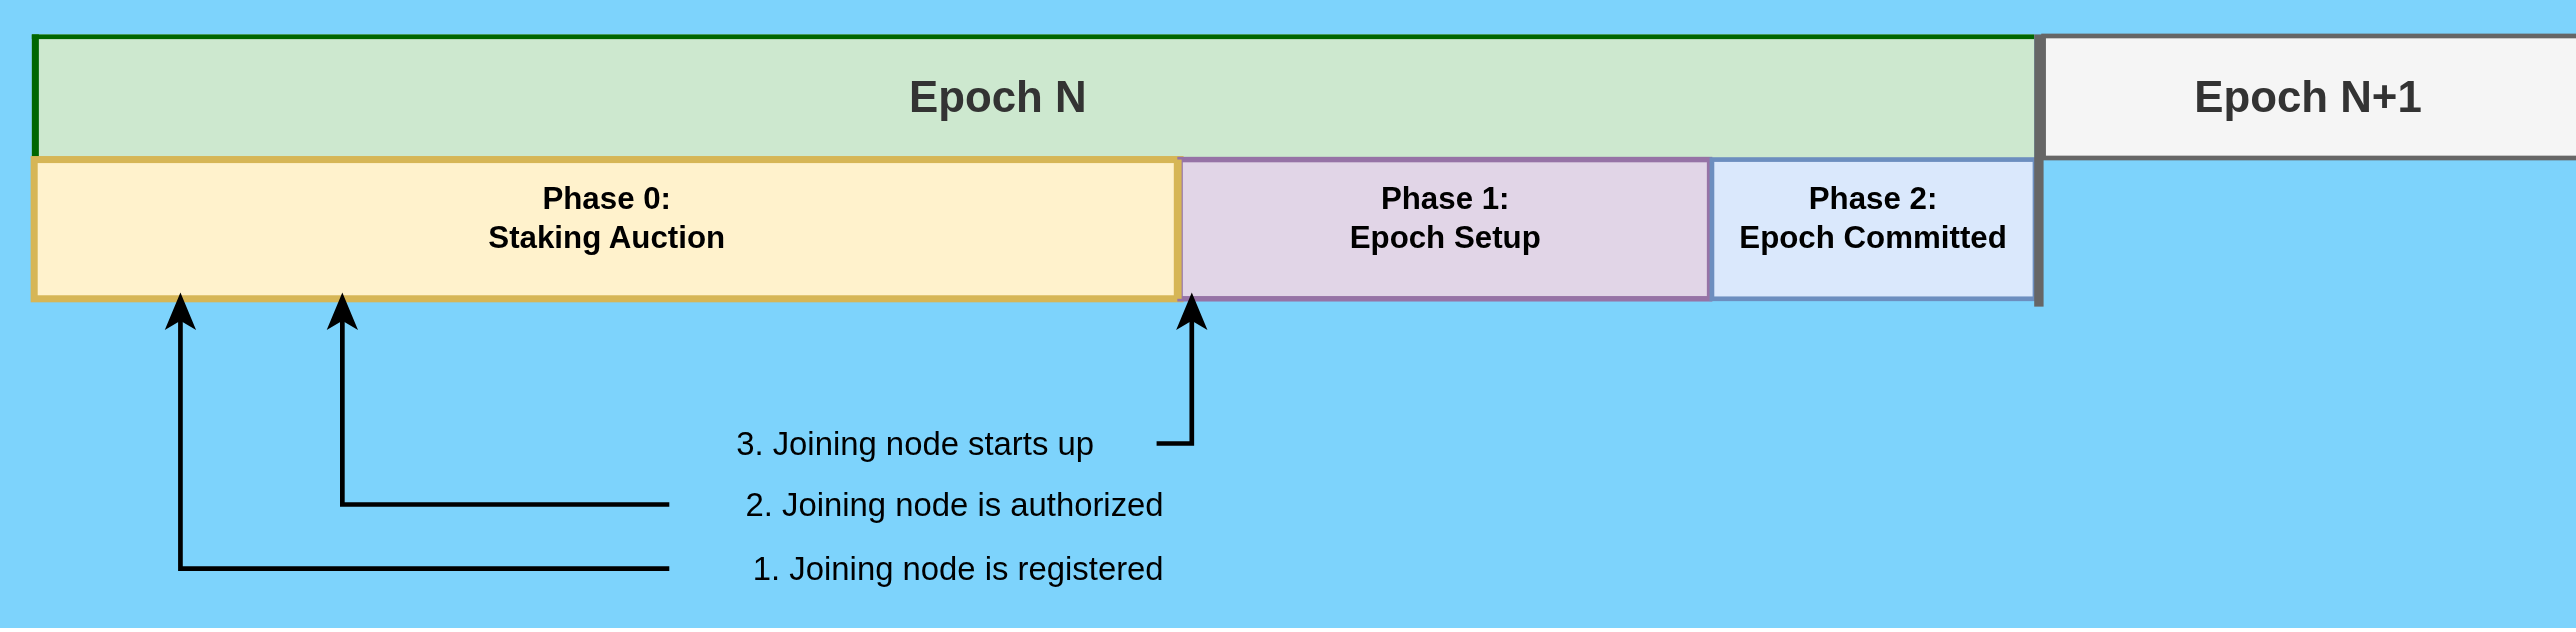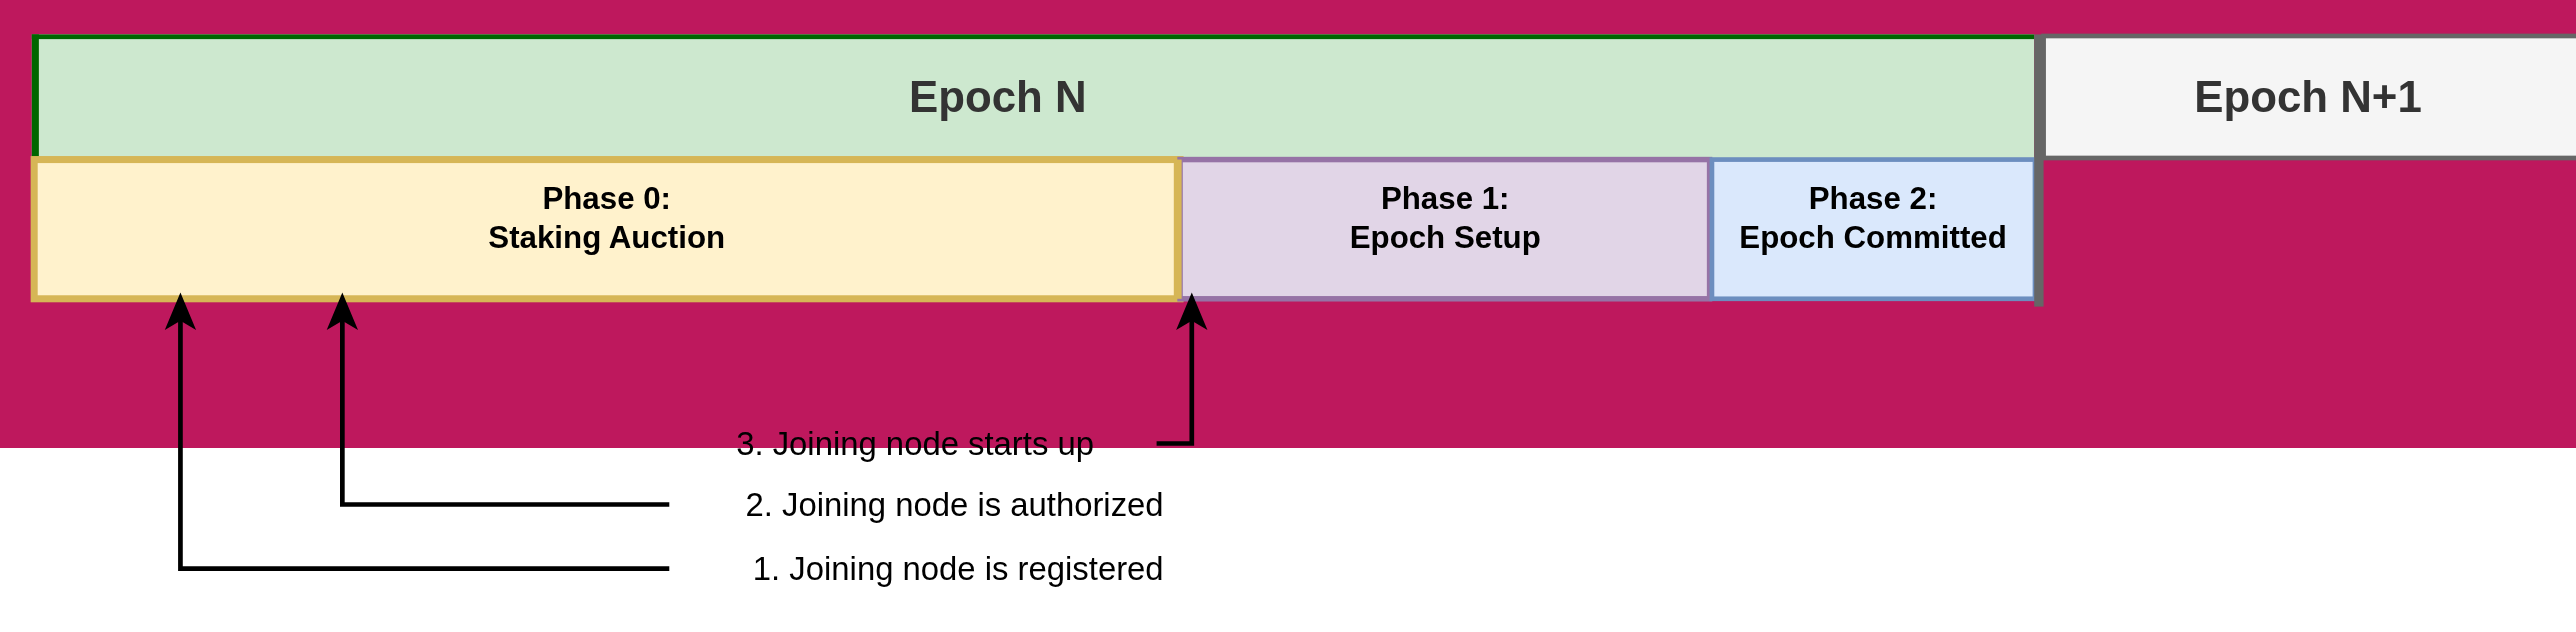--- a/index.html
+++ b/index.html
@@ -9,22 +9,22 @@
   }
   body {
     width: 2576px;
     height: 632px;
     overflow: hidden;
     font-family: "Liberation Sans", sans-serif;
   }
   #stage {
     position: relative;
     width: 2576px;
-    height: 448px;
-    background: #be185d;
+    height: 628px;
+    background: #7dd3fc;
   }
   svg.diagram {
     position: absolute;
     left: 0;
     top: 0;
     width: 2576px;
     height: 632px;
     display: block;
   }
   .epoch-label {

